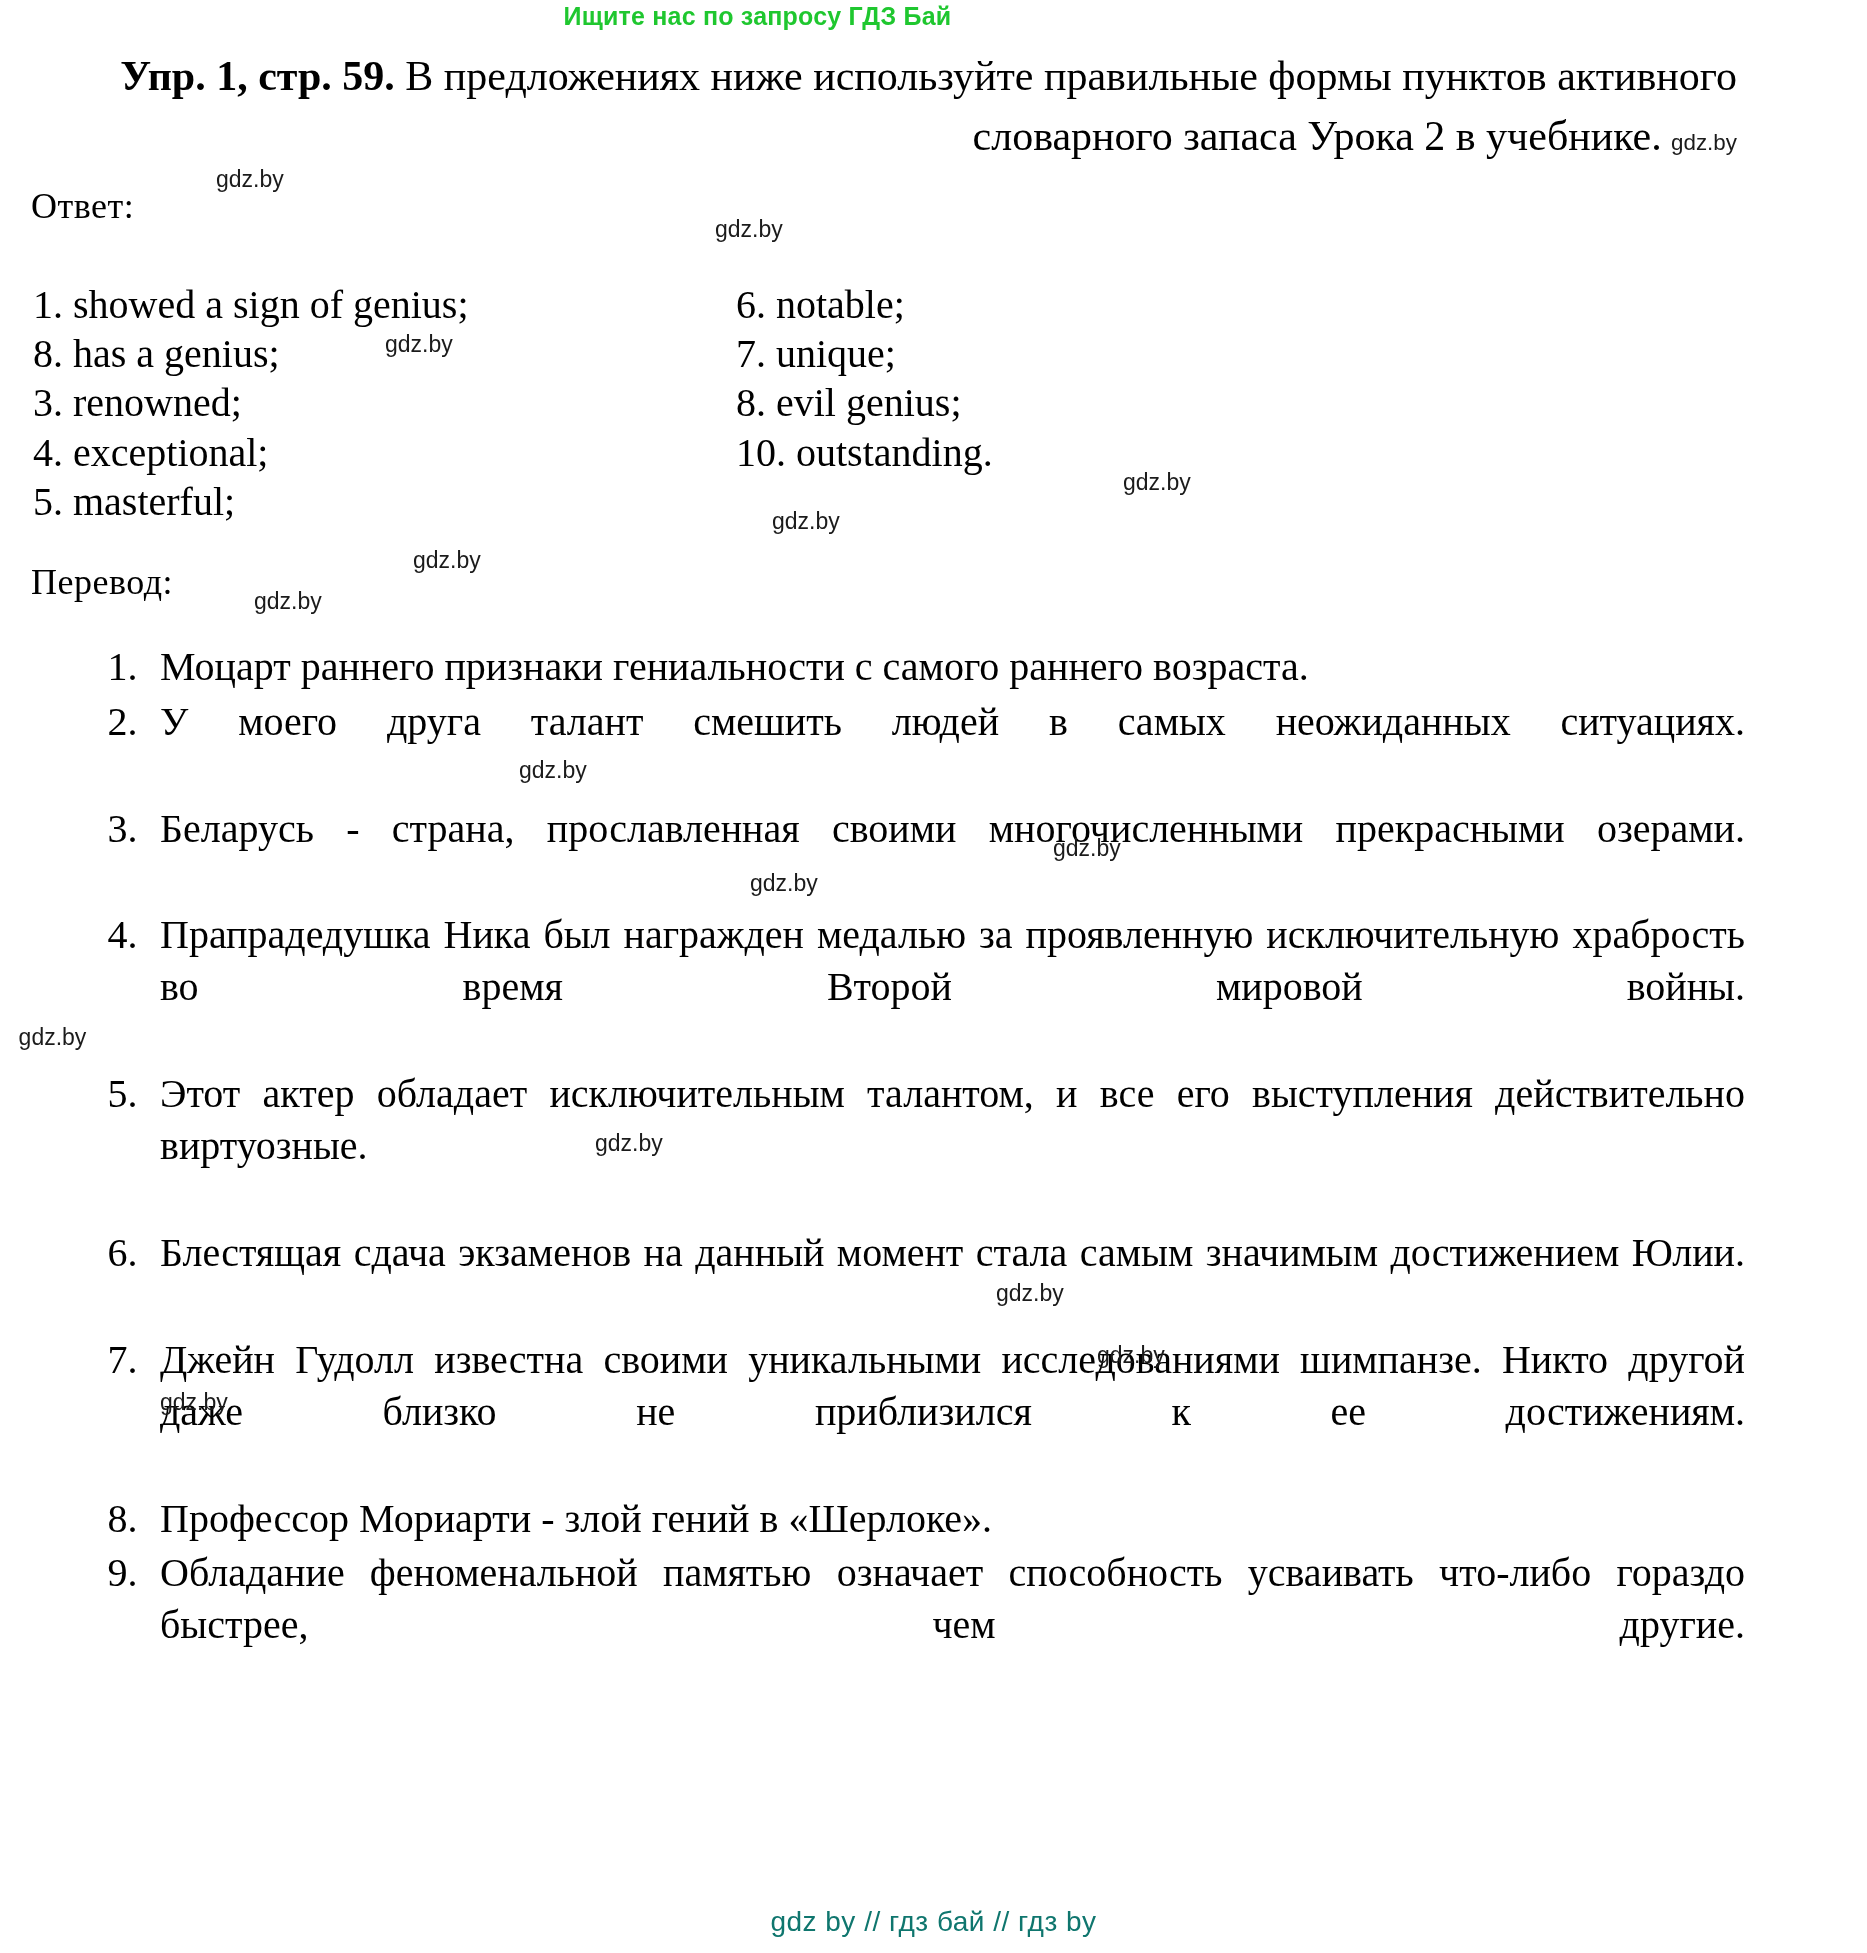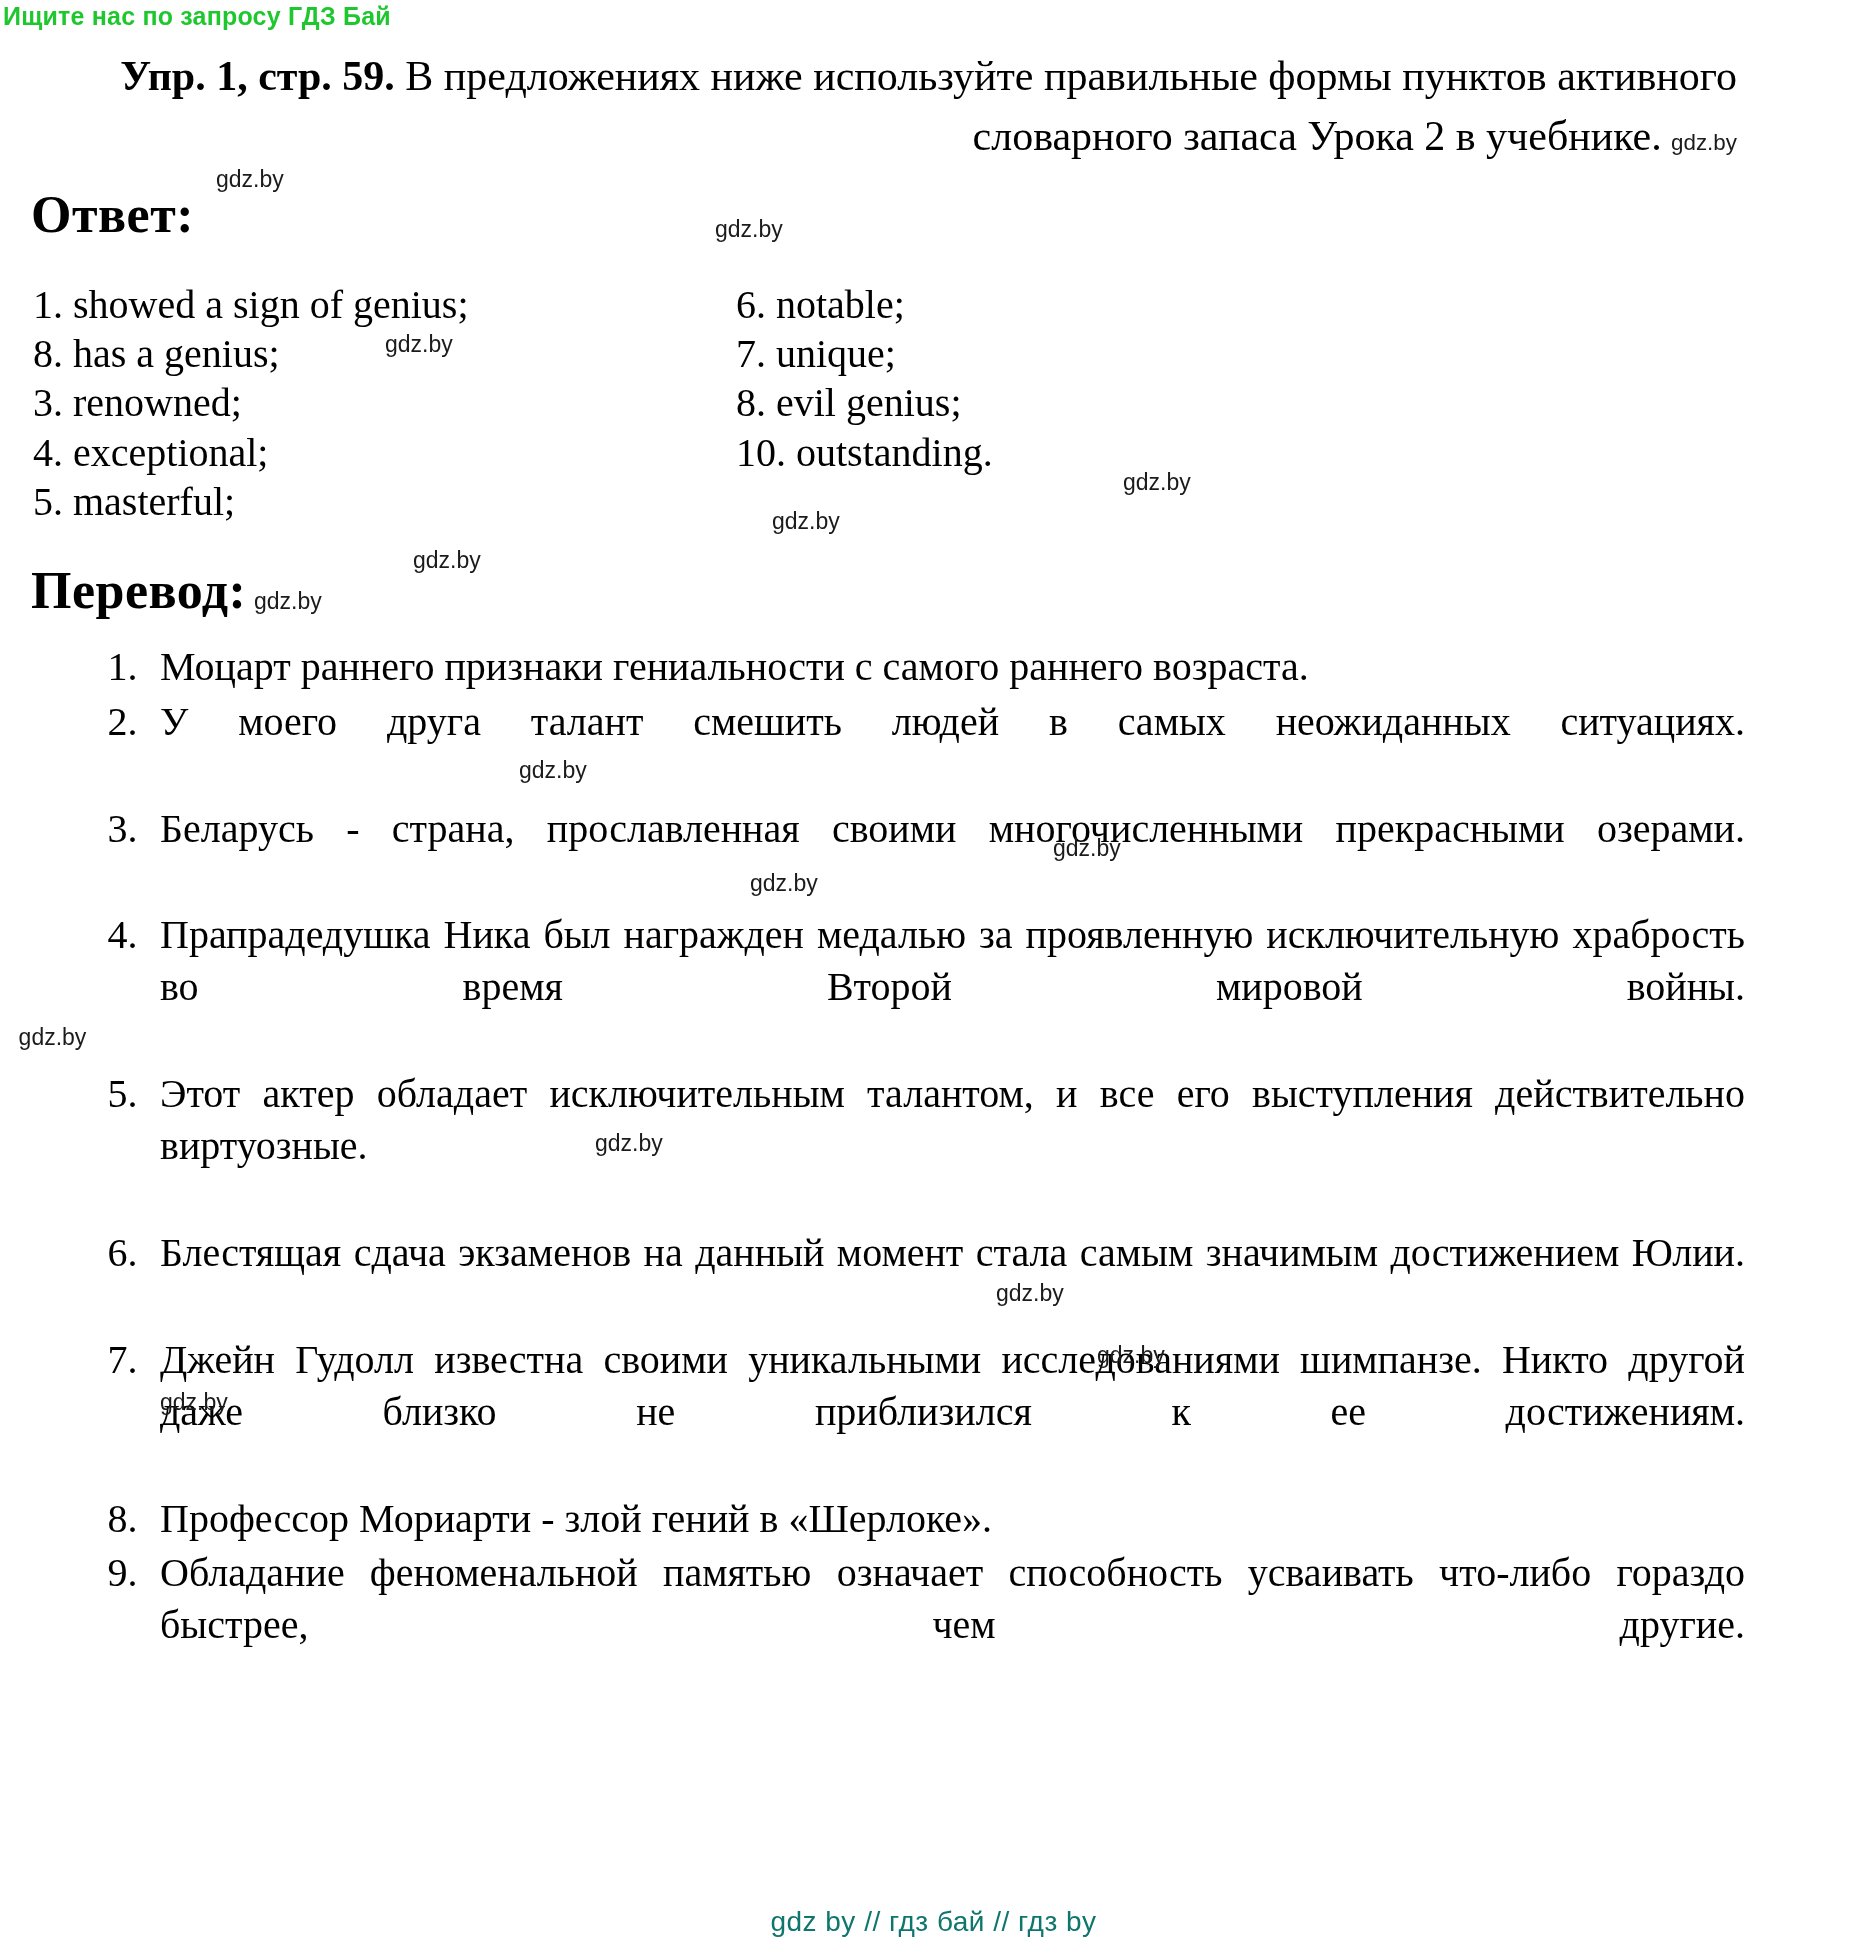--- a/index.html
+++ b/index.html
@@ -13,23 +13,23 @@
     position: relative;
     font-family: "Liberation Serif", "DejaVu Serif", serif;
     color: #000000;
     overflow: hidden;
   }
 
   
   .header-banner {
     position: absolute;
     top: 1.9px;
-    left: 3px;
+    left: 17px;
     width: 1481px;
-    text-align: left;
+    text-align: center;
     font-family: "Liberation Sans", "DejaVu Sans", sans-serif;
     font-weight: bold;
     font-size: 25px;
     color: #1fc72f;
     letter-spacing: 0.2px;
   }
 
   
   .title-block {
     position: absolute;
@@ -48,22 +48,22 @@
     font-size: 22.4px;
     font-weight: normal;
     color: #1b1b1b;
     vertical-align: baseline;
     padding-left: 9.3px;
   }
 
   
   .section-heading {
     position: absolute;
-    font-size: 52px;
-    font-weight: bold;
+    font-size: 36px;
+    font-weight: normal;
     letter-spacing: 0.5px;
   }
   #answer-heading { top: 185px; left: 31px; }
   #translation-heading { top: 561px; left: 31px; }
 
   
   .answers {
     position: absolute;
     top: 280px;
     left: 0;

